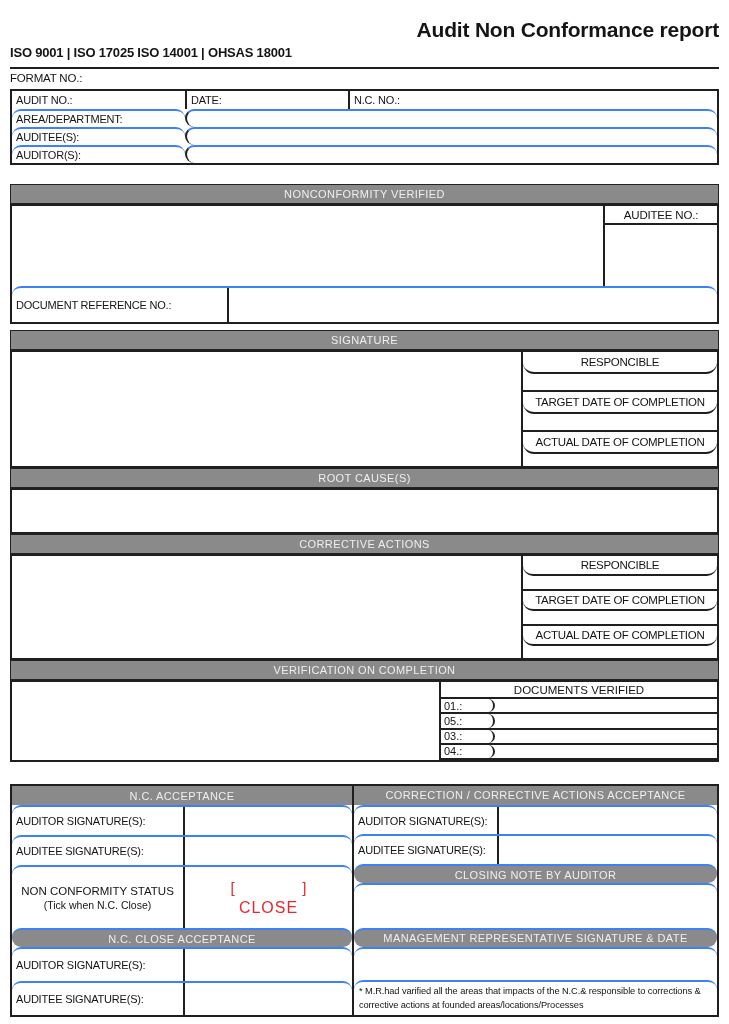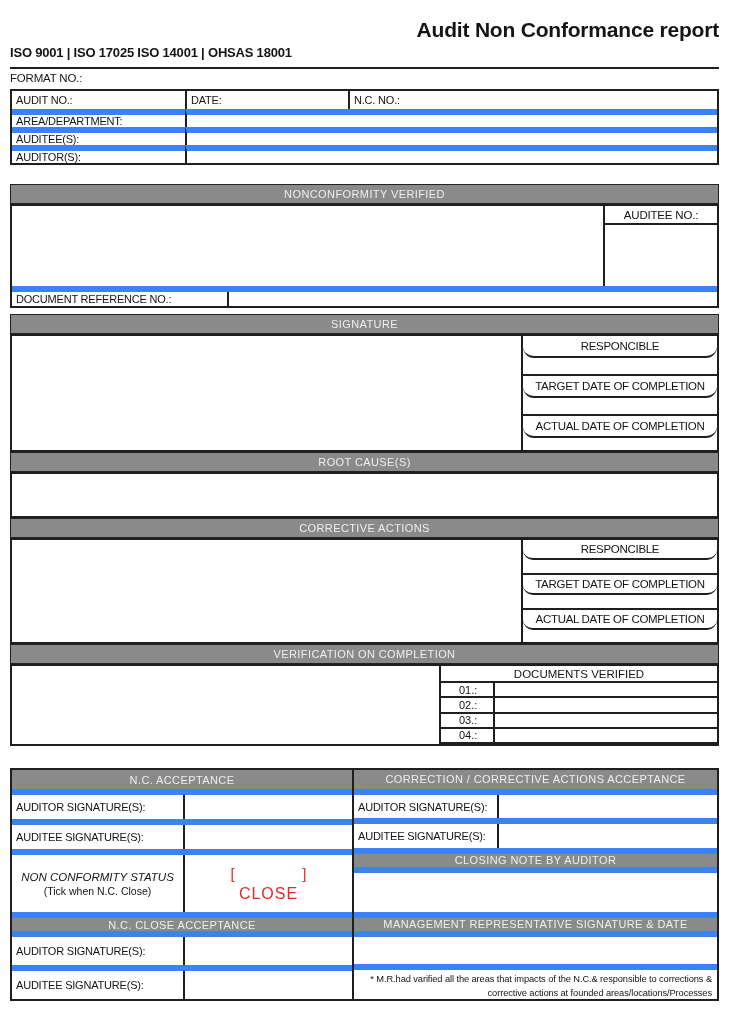--- a/index.html
+++ b/index.html
@@ -15,76 +15,76 @@
   .rule { border-top:2px solid #1f1f1f; margin-top:7px; }
   .format-row { display:flex; align-items:center; height:18px; font-size:11.5px; letter-spacing:-0.2px;justify-content:space-between; }
   .format-row .fld { flex:1; height:100%; }
 
   
   .t { border:2px solid #1f1f1f; }
   .flex { display:flex; }
   .lbl { font-size:11px; letter-spacing:-0.2px; padding:0 0 0 4px; display:flex; align-items:center; }
   .br { border-right:2px solid #1f1f1f; }
   .bl { border-left:2px solid #1f1f1f; }
-  .bt { border-top:6px solid #3b82f6; }
+  .bt { border-top:2px solid #3b82f6;border-radius:9px; }
   .bb { border-bottom:2px solid #1f1f1f; }
 
   
   .bar {
     height:20px; background:#8a8a8a; border:1px solid #222;
     color:#efefef; font-size:11px; letter-spacing:0.4px;
     display:flex; align-items:center; justify-content:center;
   }
 
   
   .t1 { display:grid; grid-template-columns:173px 163px 1fr; grid-auto-rows:18px; margin-top:2px; }
   .t1 > div { display:flex; align-items:center; }
 
   .gap19 { height:19px; } .gap6 { height:6px; } .gap22 { height:22px; }
 
   
   .nc-big { height:80px; }
   .clause-col { width:112px; display:flex; flex-direction:column; }
   .clause-hdr { height:19px; display:flex; align-items:center; justify-content:center; font-size:11.5px; letter-spacing:-0.2px; }
-  .docref-row { height:20px; }
+  .docref-row { height:36px; }
 
   
   .rcol { width:194px; display:flex; flex-direction:column; }
   .rcol .rlab { display:flex; align-items:center; justify-content:center; font-size:11.5px; letter-spacing:-0.3px;border-radius:11px; }
   .corr  { height:118px; }
   .corr  .rlab { height:22px; } .corr  .remp { height:18px; } .corr .rlast { flex:1; }
   .corr2 { height:106px; }
   .corr2 .rlab { height:20px; } .corr2 .remp { height:15px; } .corr2 .rlast { flex:1; }
   .root-area { height:46px; }
 
   
   .verif { height:82px; }
   .dv-col { width:276px; display:flex; flex-direction:column; }
   .dv-hdr { height:18px; display:flex; align-items:center; justify-content:center; font-size:11.5px; }
   .dv-row { height:16px; display:flex; }
-  .dv-num { width:54px; font-size:11px; display:flex; align-items:center; padding-left:18px; }
+  .dv-num { width:54px; font-size:11px; display:flex; align-items:center; padding-left:3px;border-radius:7px; }
   .dv-val { flex:1; }
 
   
   .bottom { height:233px; display:flex; }
   .bcol-l { width:342px; display:flex; flex-direction:column; }
   .bcol-r { flex:1; display:flex; flex-direction:column; }
   .brow { display:flex; }
   .h18{height:20px;} .h31{height:31px;} .h65{height:65px;} .h35{height:35px;} .h47{height:47px;}
   .bbar { background:#8a8a8a; color:#efefef; font-size:11px; letter-spacing:0.4px;
           display:flex; align-items:center; justify-content:center; }
   .sig-lbl-l { width:173px; }
   .sig-lbl-r { width:145px; }
   .ncs-cell { width:173px; display:flex; flex-direction:column; align-items:center; justify-content:center; text-align:center; }
-  .ncs-main { font-size:11.5px;font-style:italic; }
+  .ncs-main { font-size:11.5px; }
   .ncs-sub  { font-size:10.5px; margin-top:2px; }
   .red-cell { flex:1; display:flex; flex-direction:column; align-items:center; justify-content:center; color:#e8282b; }
   .red-brackets { width:76px; display:flex; justify-content:space-between; font-size:15px; }
   .red-close { font-size:16px; letter-spacing:1px; margin-top:3px; }
-  .footnote { font-size:9.3px; line-height:1.45; padding:3px 5px; display:block; letter-spacing:-0.1px;text-align:right; }
+  .footnote { font-size:9.3px; line-height:1.45; padding:3px 5px; display:block; letter-spacing:-0.1px; }
 </style>
 </head>
 <body>
 
 <div class="page">
 
   <div class="hdr-title">Audit Non Conformance report</div>
   <div class="hdr-sub">ISO 9001 | ISO 17025 ISO 14001 | OHSAS 18001</div>
   <div class="rule"></div>
   <div class="format-row">
@@ -165,21 +165,21 @@
   </div>
   <div class="t flex verif">
     <div style="flex:1" class="br"></div>
     <div class="dv-col">
       <div class="dv-hdr bb">DOCUMENTS VERIFIED</div>
       <div class="dv-row bb">
         <div class="dv-num br">01.:</div>
         <div class="dv-val"></div>
       </div>
       <div class="dv-row bb">
-        <div class="dv-num br">02.:</div>
+        <div class="dv-num br">05.:</div>
         <div class="dv-val"></div>
       </div>
       <div class="dv-row bb">
         <div class="dv-num br">03.:</div>
         <div class="dv-val"></div>
       </div>
       <div class="dv-row bb">
         <div class="dv-num br">04.:</div>
         <div class="dv-val"></div>
       </div>

